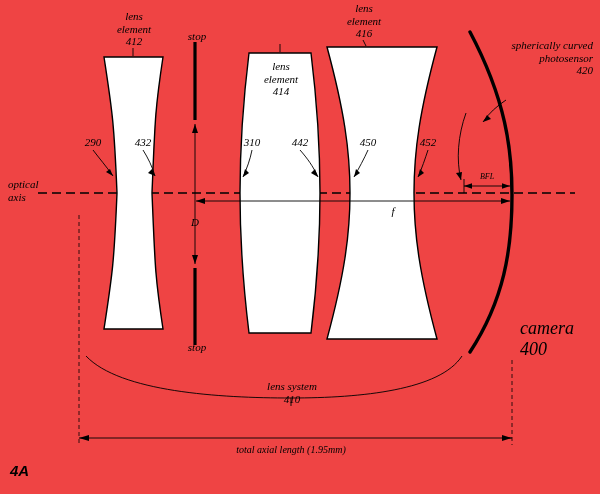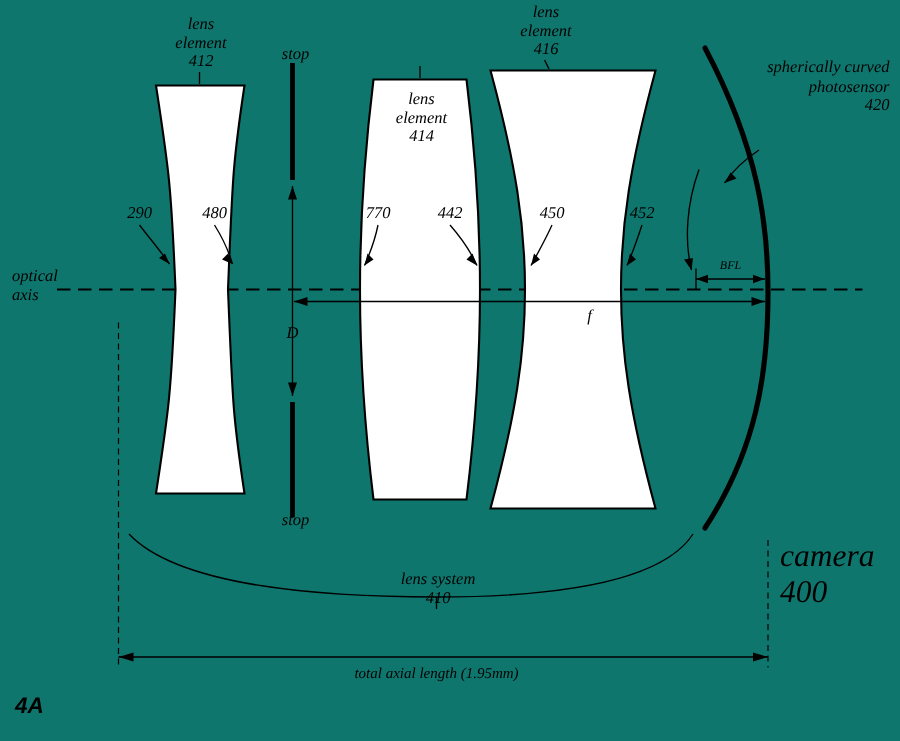--- a/index.html
+++ b/index.html
@@ -4,21 +4,21 @@
 <style>
   html, body {
     margin: 0;
     padding: 0;
     background: #ffffff;
   }
   #root {
     position: relative;
     width: 600px;
     height: 494px;
-    background: #0f766e;
+    background: #ef4444;
     font-family: "Liberation Serif", serif;
     overflow: hidden;
   }
   svg#diagram {
     position: absolute;
     left: 0;
     top: 0;
     width: 600px;
     height: 494px;
   }
@@ -30,23 +30,22 @@
     color: #000;
     line-height: 1.15;
     text-align: center;
     white-space: pre-line;
     user-select: none;
   }
   .lbl.small { font-size: 10px; }
   .lbl.tiny { font-size: 8px; }
   .lbl.left { text-align: left; }
   .lbl.big {
-    font-size: 21px;
+    font-size: 18px;
     font-style: italic;
-    margin-top: 40px;
   }
   .fignum {
     position: absolute;
     font-family: Liberation Sans, sans-serif;
     font-style: italic;
     font-weight: bold;
     font-size: 15px;
     color: #000;
   }
 </style>
@@ -142,23 +141,23 @@
   <div class="lbl" style="left:489px; top:39px; width:104px;text-align:right;">spherically curved
 photosensor
 420</div>
 
 
   <div class="lbl left" style="left:8px; top:178px; width:44px; text-align:left;">optical
 axis</div>
 
   <div class="lbl" style="left:78px; top:136px; width:30px;">290</div>
 
-  <div class="lbl" style="left:128px; top:136px; width:30px;">480</div>
+  <div class="lbl" style="left:128px; top:136px; width:30px;">432</div>
 
-  <div class="lbl" style="left:237px; top:136px; width:30px;">770</div>
+  <div class="lbl" style="left:237px; top:136px; width:30px;">310</div>
 
   <div class="lbl" style="left:285px; top:136px; width:30px;">442</div>
 
   <div class="lbl" style="left:353px; top:136px; width:30px;">450</div>
 
   <div class="lbl" style="left:413px; top:136px; width:30px;">452</div>
 
   <div class="lbl" style="left:185px; top:216px; width:20px;">D</div>
 
   <div class="lbl" style="left:385px; top:205px; width:16px;">f</div>

